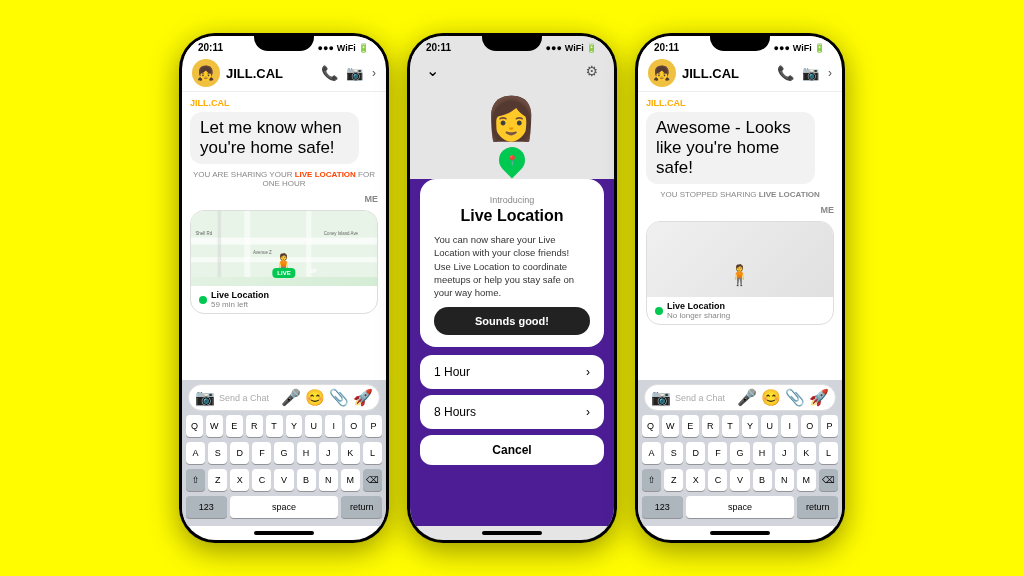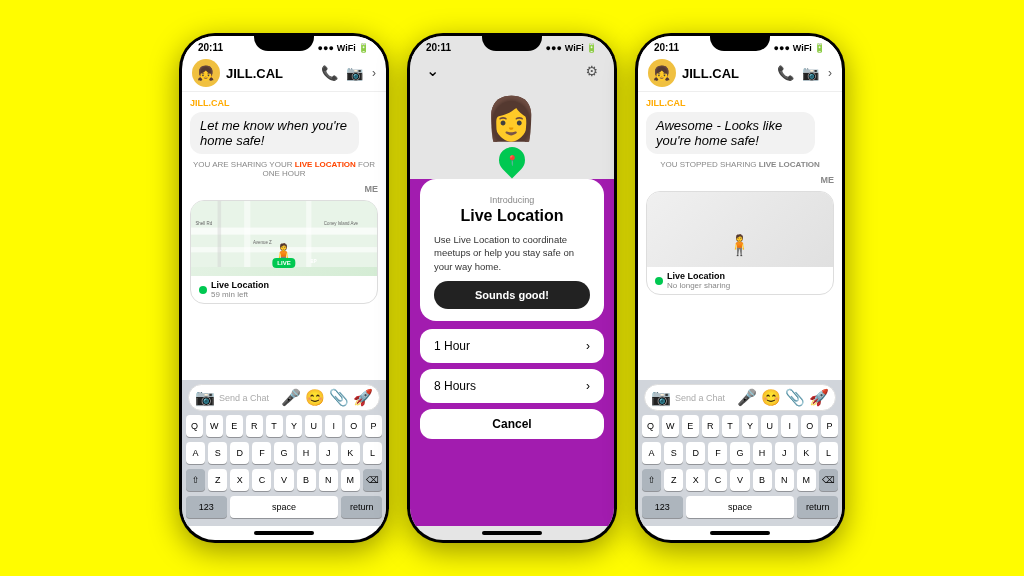--- a/index.html
+++ b/index.html
@@ -98,24 +98,23 @@
     }
     .sender-label {
       font-size: 9px;
       font-weight: 600;
       color: #FFAA00;
     }
     .message-bubble {
       background: #f2f2f2;
       border-radius: 12px;
       padding: 6px 10px;
-      font-size: 13px;
+      font-size: 17px;
       color: #000;
       max-width: 90%;
-      font-style: italic;
     }
     .sharing-label {
       font-size: 8px;
       color: #888;
       text-align: center;
       margin: 2px 0;
     }
     .sharing-label span {
       color: #FF4500;
       font-weight: 600;
@@ -263,21 +262,21 @@
       display: flex;
       justify-content: center;
       padding: 8px 0 4px;
       font-size: 50px;
       background: #e5e5e5;
     }
     .modal-overlay {
       flex: 1;
       display: flex;
       flex-direction: column;
-      background: #a21caf;
+      background: #4c1d95;
       padding: 0 10px;
     }
     .modal-card {
       background: #fff;
       border-radius: 16px;
       padding: 16px 14px 12px;
       margin-bottom: 8px;
     }
     .modal-intro {
       text-align: center;
@@ -524,20 +523,21 @@
         <div style="width:26px;height:26px;background:#00C851;border-radius:50% 50% 50% 0;transform:rotate(-45deg);display:flex;align-items:center;justify-content:center;">
           <span style="transform:rotate(45deg);font-size:10px;color:white;">📍</span>
         </div>
       </div>
 
       <div class="modal-overlay">
         <div class="modal-card">
           <div class="modal-intro">Introducing</div>
           <div class="modal-title">Live Location</div>
           <div class="modal-body">
+            <p>You can now share your Live Location with your close friends!</p>
             <p>Use Live Location to coordinate meetups or help you stay safe on your way home.</p>
           </div>
           <button class="sounds-good-btn">Sounds good!</button>
         </div>
         <div class="option-row">
           <span>1 Hour</span>
           <span>›</span>
         </div>
         <div class="option-row">
           <span>8 Hours</span>

